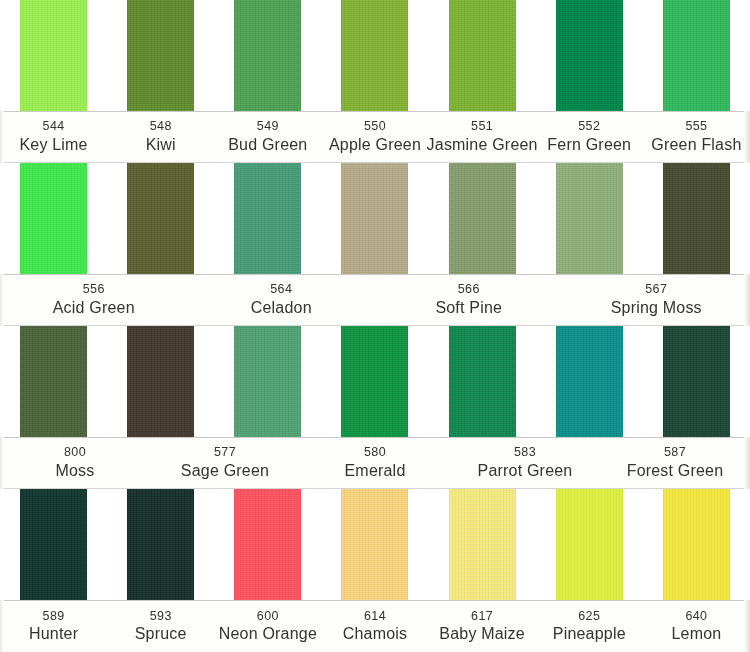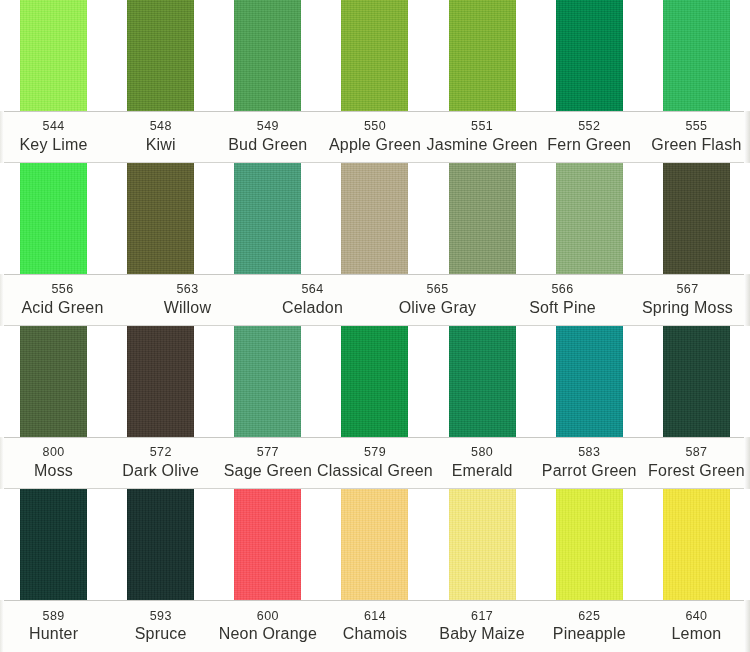--- a/index.html
+++ b/index.html
@@ -211,30 +211,22 @@
         <div class="chip-cell">
           <div class="chip" style="background-color: rgb(70, 74, 48);"></div>
         </div>
       </div>
       <div class="label-band">
         <div class="label-cell">
           <div class="label-code">556</div>
           <div class="label-name">Acid Green</div>
         </div>
         <div class="label-cell">
-          <div class="label-code">563</div>
-          <div class="label-name">Willow</div>
-        </div>
-        <div class="label-cell">
           <div class="label-code">564</div>
           <div class="label-name">Celadon</div>
-        </div>
-        <div class="label-cell">
-          <div class="label-code">565</div>
-          <div class="label-name">Olive Gray</div>
         </div>
         <div class="label-cell">
           <div class="label-code">566</div>
           <div class="label-name">Soft Pine</div>
         </div>
         <div class="label-cell">
           <div class="label-code">567</div>
           <div class="label-name">Spring Moss</div>
         </div>
       </div>
@@ -262,30 +254,22 @@
         <div class="chip-cell">
           <div class="chip" style="background-color: rgb(29, 68, 52);"></div>
         </div>
       </div>
       <div class="label-band">
         <div class="label-cell">
           <div class="label-code">800</div>
           <div class="label-name">Moss</div>
         </div>
         <div class="label-cell">
-          <div class="label-code">572</div>
-          <div class="label-name">Dark Olive</div>
-        </div>
-        <div class="label-cell">
           <div class="label-code">577</div>
           <div class="label-name">Sage Green</div>
-        </div>
-        <div class="label-cell">
-          <div class="label-code">579</div>
-          <div class="label-name">Classical Green</div>
         </div>
         <div class="label-cell">
           <div class="label-code">580</div>
           <div class="label-name">Emerald</div>
         </div>
         <div class="label-cell">
           <div class="label-code">583</div>
           <div class="label-name">Parrot Green</div>
         </div>
         <div class="label-cell">

